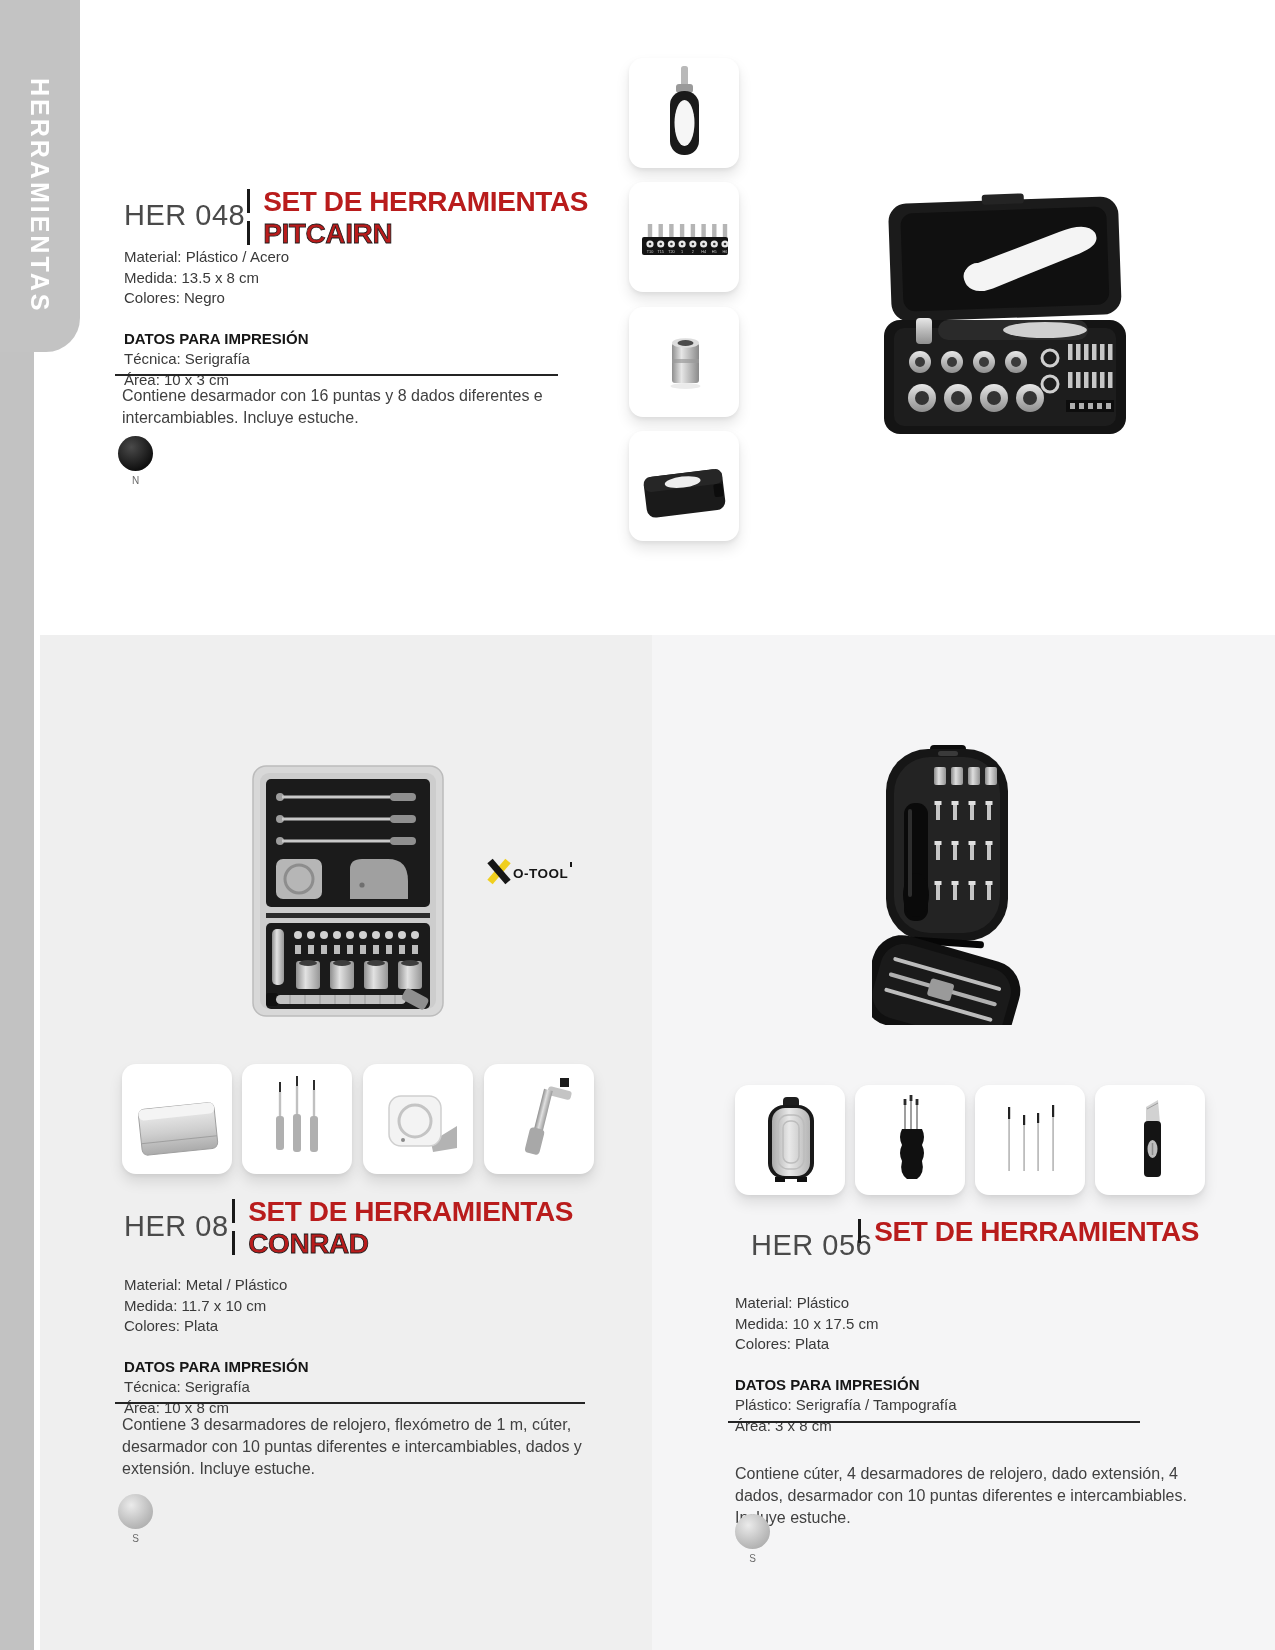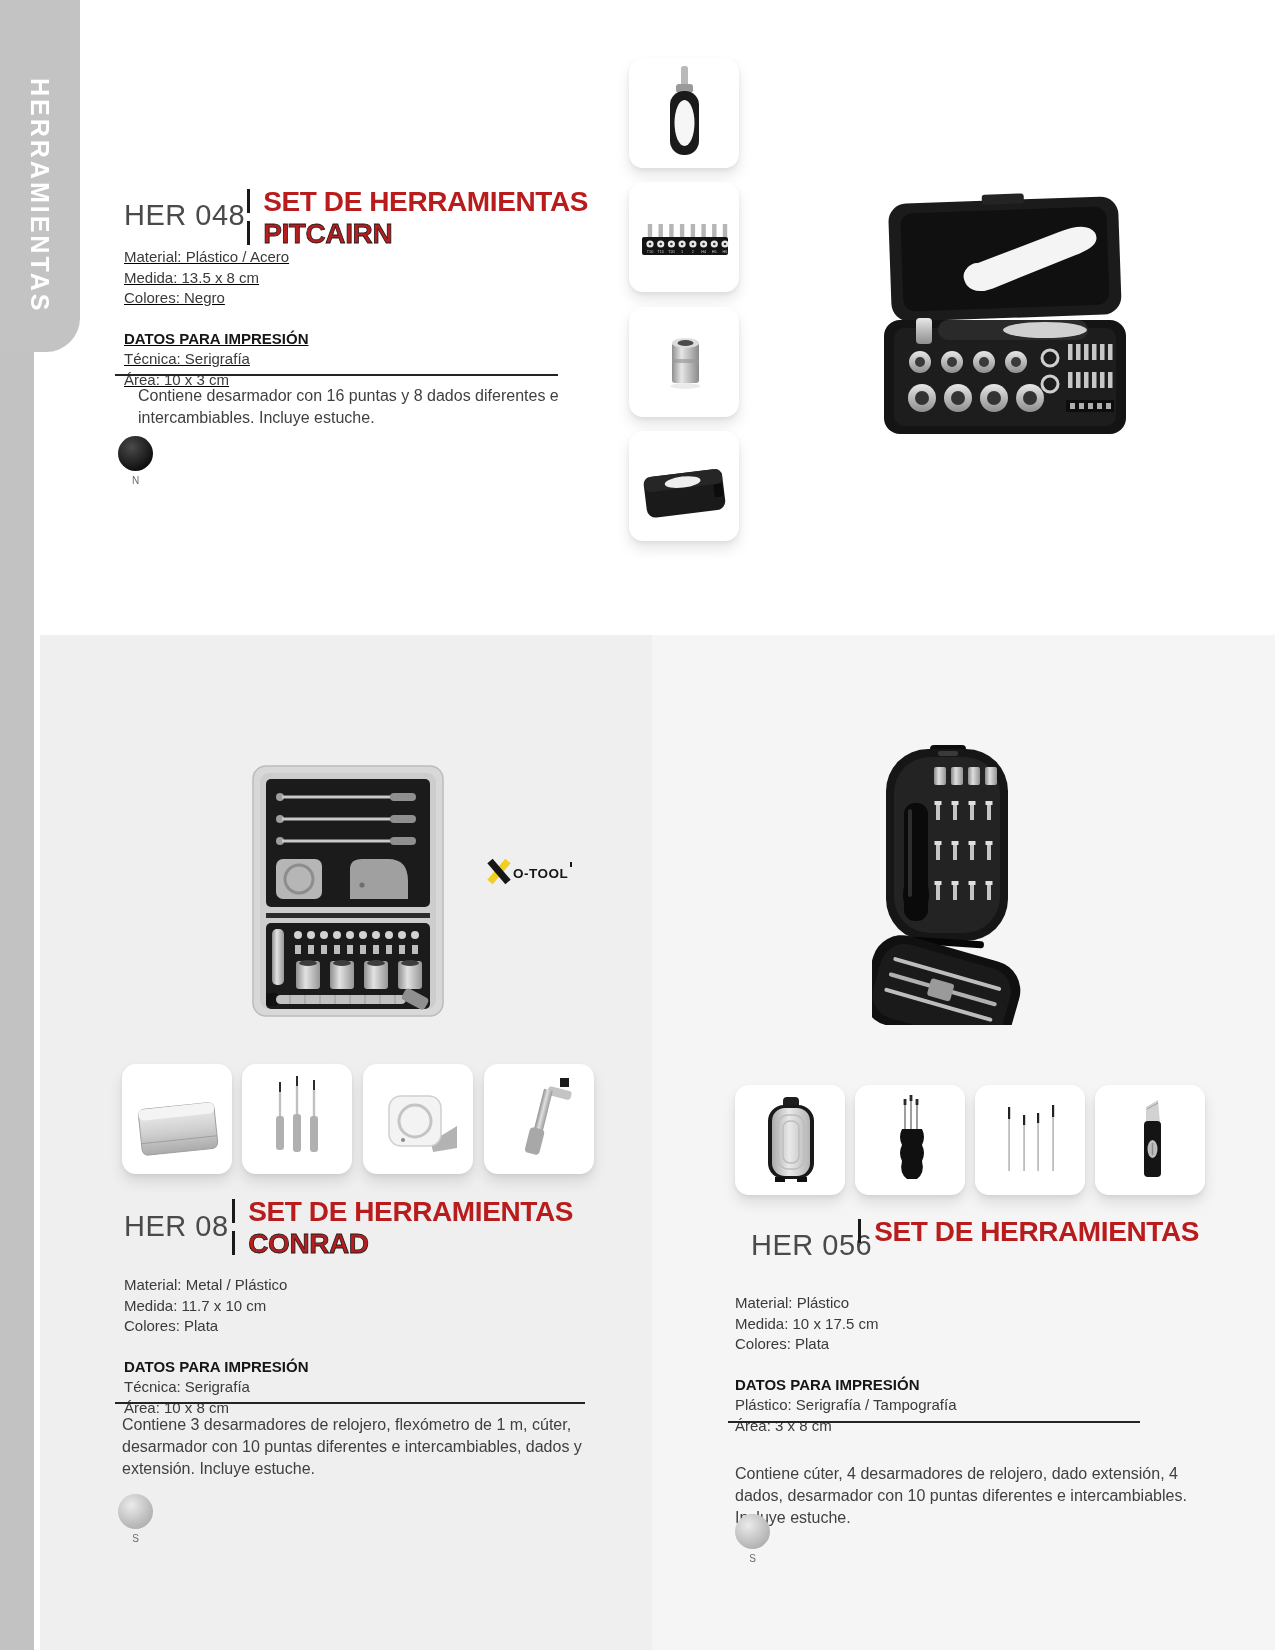--- a/index.html
+++ b/index.html
@@ -47,30 +47,30 @@
   <div class="abs" id="side-label">HERRAMIENTAS</div>
 
   <div class="abs" id="panel-left"></div>
   <div class="abs" id="panel-right"></div>
 
   <div class="abs code" style="left:124px;top:199px;">HER 048</div>
   <div class="abs title" style="left:247px;top:186px;">
     <div class="line"><span class="bar"></span><span>SET DE HERRAMIENTAS</span></div>
     <div class="line heavy"><span class="bar"></span><span>PITCAIRN</span></div>
   </div>
-  <div class="abs specs" style="left:124px;top:247px;text-decoration:underline;">
+  <div class="abs specs" style="left:124px;top:247px;">
     <div class="spec">Material: Plástico / Acero</div>
     <div class="spec">Medida: 13.5 x 8 cm</div>
     <div class="spec">Colores: Negro</div>
     <div class="spec bold">DATOS PARA IMPRESIÓN</div>
     <div class="spec">Técnica: Serigrafía</div>
     <div class="spec">Área: 10 x 3 cm</div>
   </div>
   <div class="rule" style="left:115px;top:374px;width:443px;"></div>
-  <div class="abs desc" style="left:122px;top:385px;margin-left:16px;">
+  <div class="abs desc" style="left:122px;top:385px;">
     <div>Contiene desarmador con 16 puntas y 8 dados diferentes e</div>
     <div>intercambiables. Incluye estuche.</div>
   </div>
   <div class="swatch black" style="left:118px;top:436px;"></div>
   <div class="swatch-label" style="left:118px;top:475px;">N</div>
 
   <div class="card" style="left:629px;top:58px;">
     <svg viewBox="0 0 110 110">
       <rect x="52" y="8" width="7" height="22" rx="2.5" fill="#b9b9b9"></rect>
       <rect x="47" y="26" width="17" height="9" rx="3" fill="#9a9a9a"></rect>

